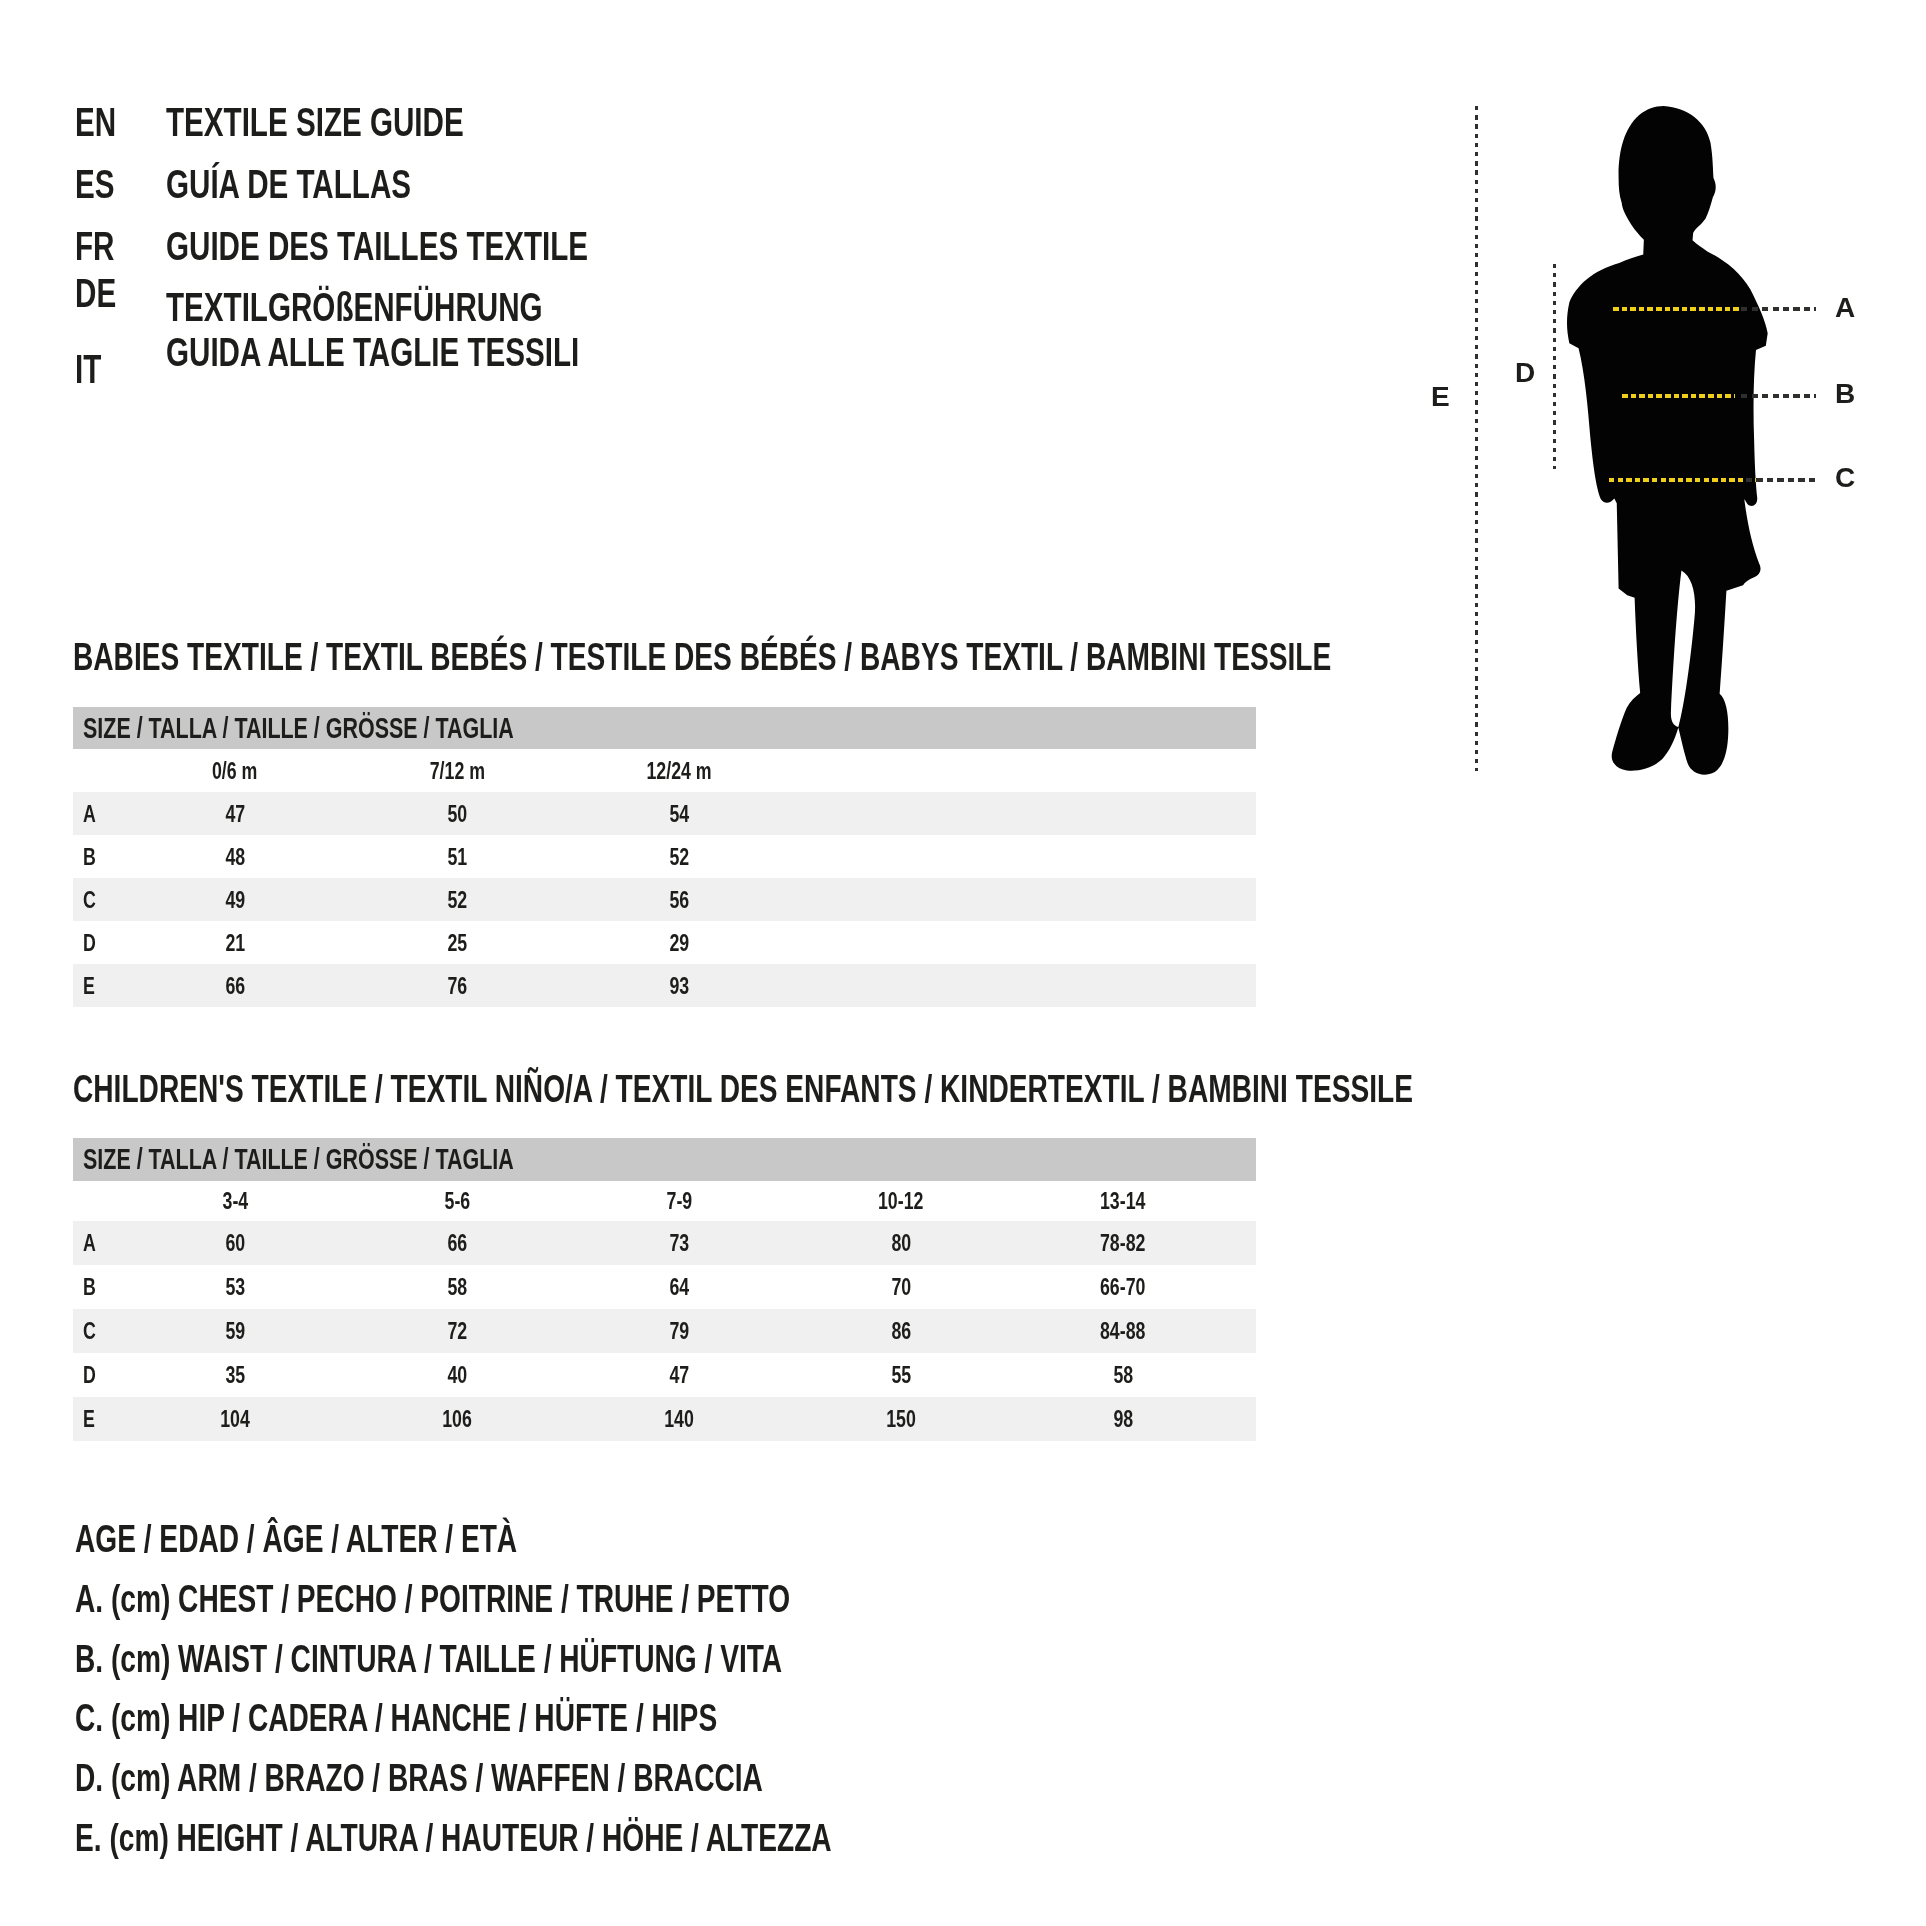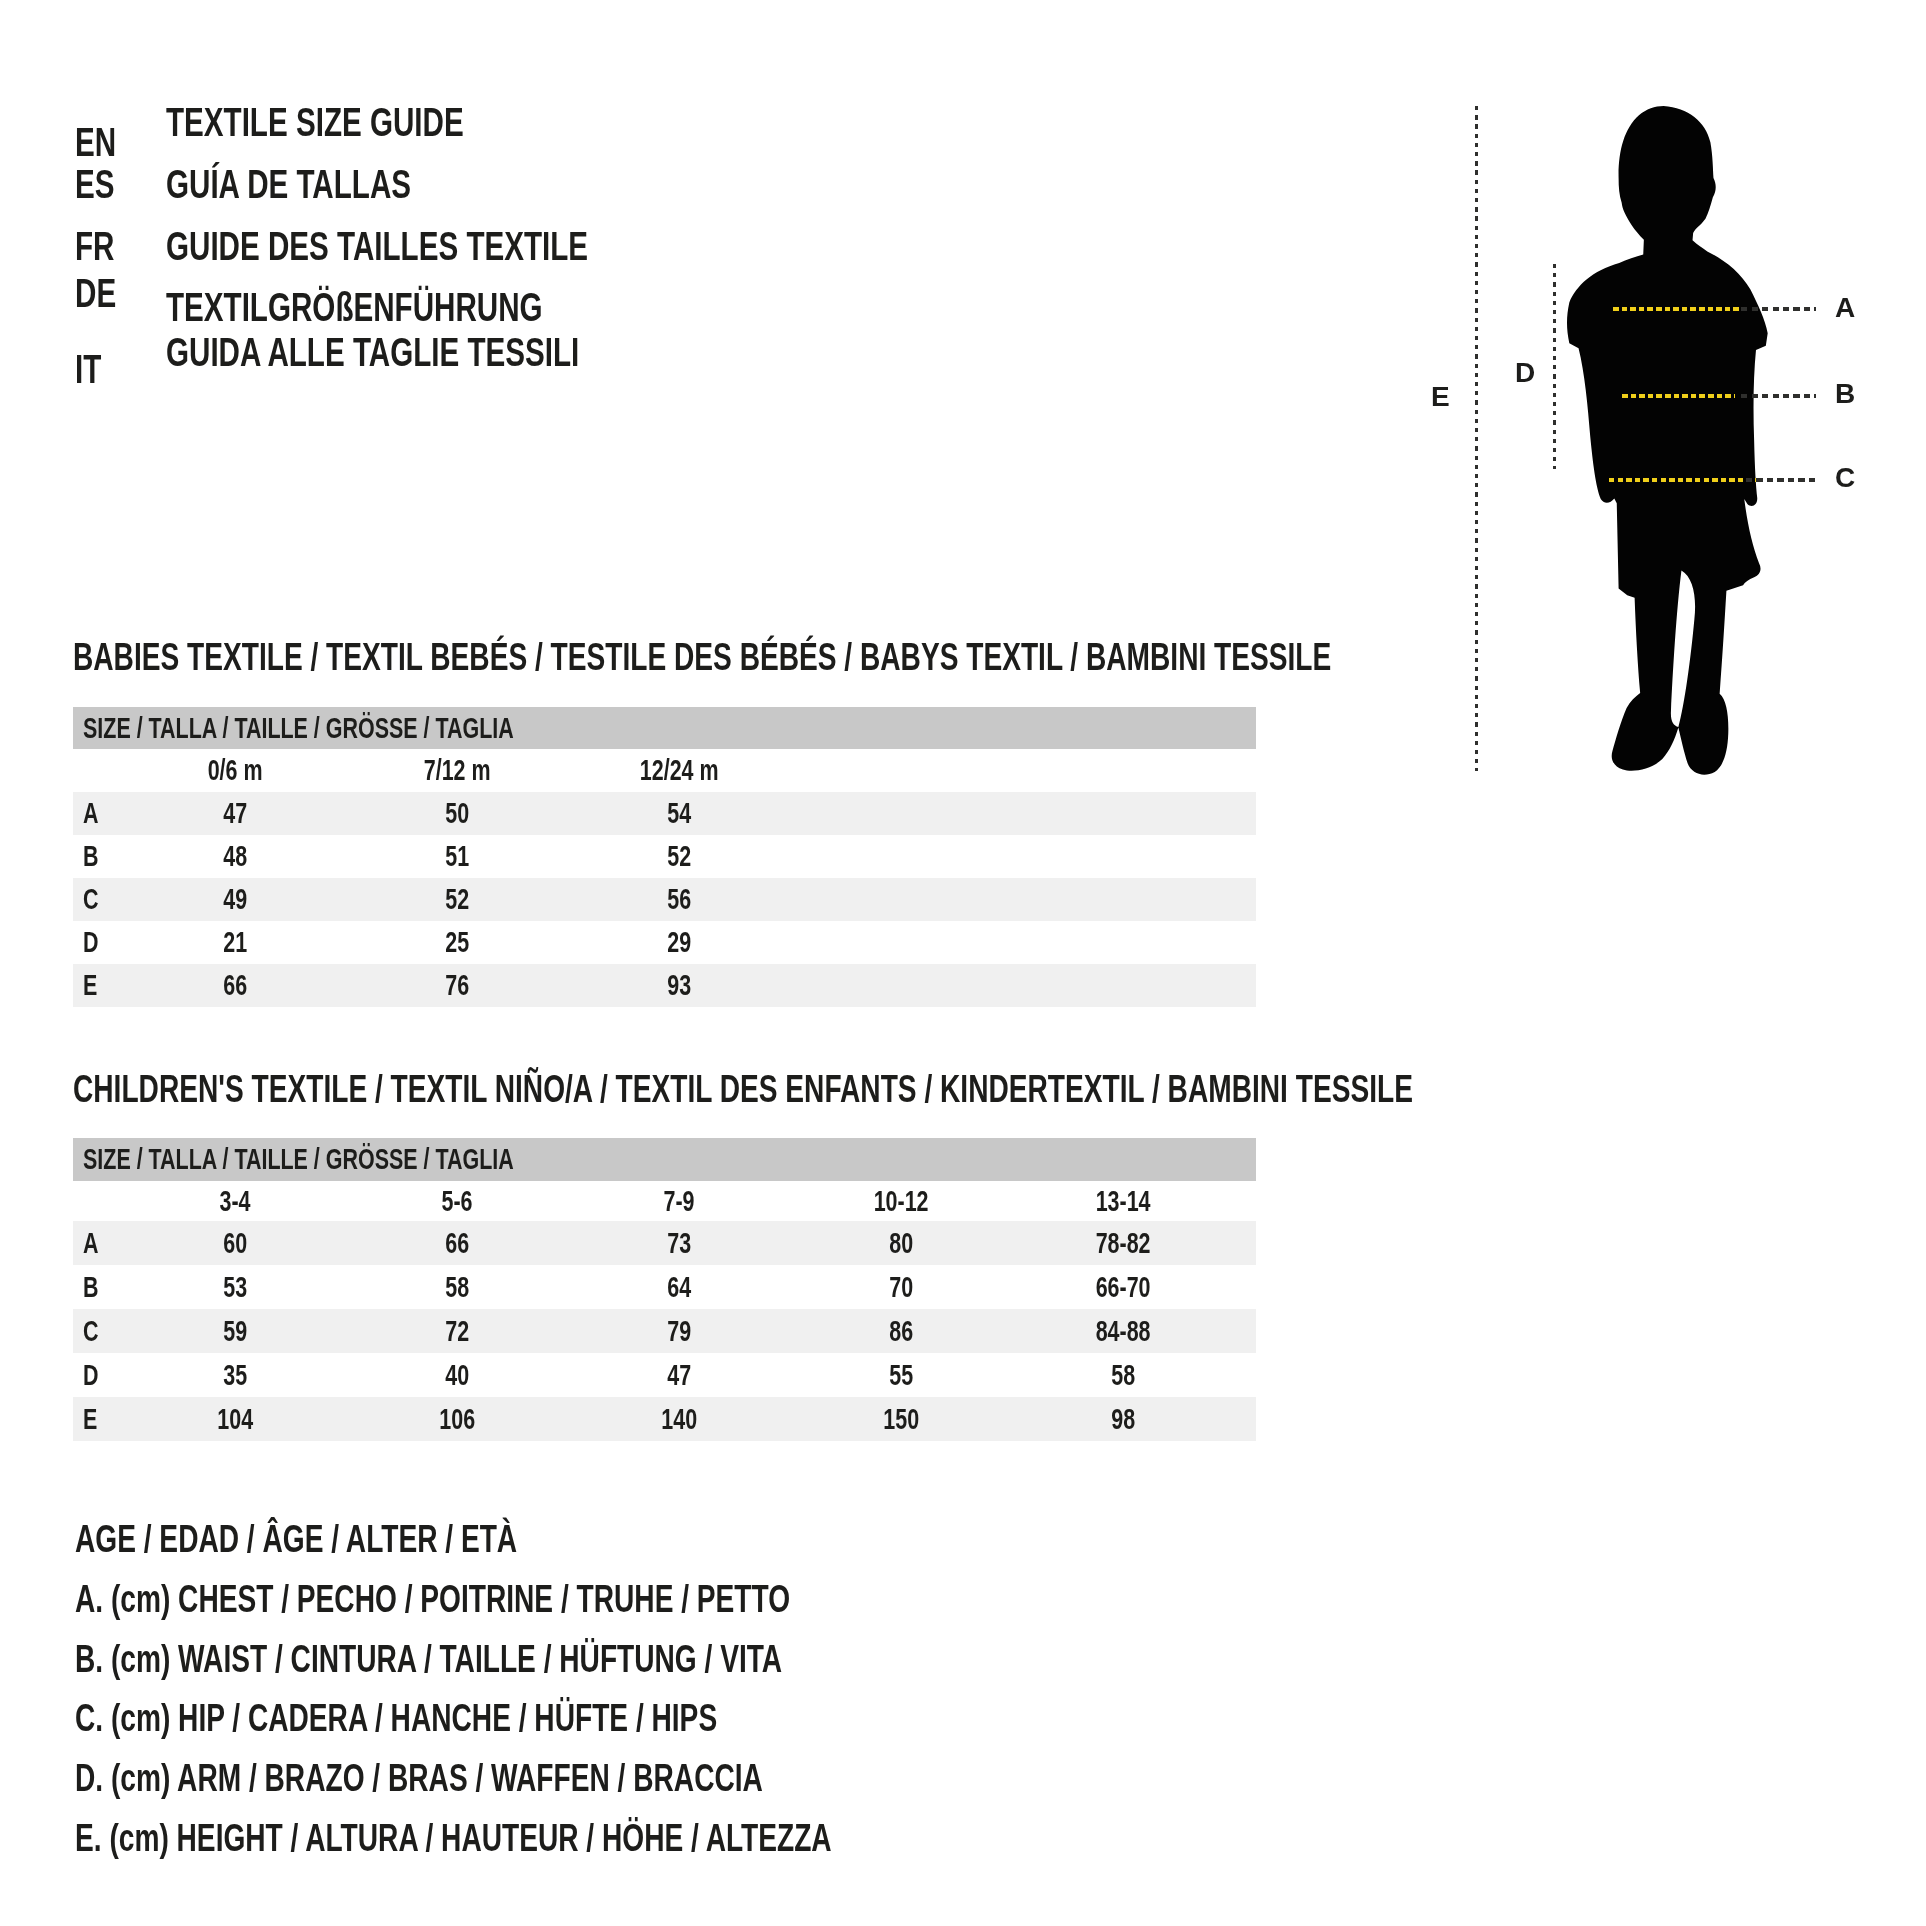--- a/index.html
+++ b/index.html
@@ -12,35 +12,35 @@
   
   .cx{display:inline-block;white-space:nowrap;transform:scaleX(0.74);transform-origin:0 50%;}
   .cxc{display:inline-block;white-space:nowrap;transform:scaleX(0.74);transform-origin:50% 50%;}
   .fs-lang{font-size:40px;}
   .fs-title{font-size:38px;}
   .fs-figlabel{font-size:28px;letter-spacing:-0.6px;}
 
   
   .tbl{position:absolute;left:73px;width:1183px;}
   .tbl-bar{height:42px;background:#c8c8c8;display:flex;align-items:center;padding-left:10px;box-sizing:border-box;font-size:29px;}
-  .row{display:flex;align-items:center;font-size:29px;}
+  .row{display:flex;align-items:center;font-size:24px;}
   .row .lbl{width:51px;padding-left:10px;box-sizing:border-box;text-align:left;}
   .row .cell{width:222px;text-align:center;}
   .stripe{background:#f0f0f0;}
 
   
   .vdots{position:absolute;width:3.1px;background:repeating-linear-gradient(180deg,#2f2f2d 0 4.3px,transparent 4.3px 9.2px);}
   .ydash{position:absolute;height:3.7px;background:repeating-linear-gradient(90deg,#f0cf1a 0 5.5px,transparent 5.5px 8.6px);}
   .kdash{position:absolute;height:3.7px;background:repeating-linear-gradient(90deg,#2f2f2d 0 6.2px,transparent 6.2px 10.5px);}
 </style>
 </head>
 <body>
 
 <div>
-  <span class="abs fs-lang" style="left:75px;top:102px;margin-top:20px;"><span class="cx">EN</span></span>
+  <span class="abs fs-lang" style="left:75px;top:102px;"><span class="cx">EN</span></span>
   <span class="abs fs-lang" style="left:166px;top:102px;"><span class="cx">TEXTILE SIZE GUIDE</span></span>
 
   <span class="abs fs-lang" style="left:75px;top:164px;"><span class="cx">ES</span></span>
   <span class="abs fs-lang" style="left:166px;top:164px;"><span class="cx">GUÍA DE TALLAS</span></span>
 
   <span class="abs fs-lang" style="left:75px;top:226px;"><span class="cx">FR</span></span>
   <span class="abs fs-lang" style="left:166px;top:226px;"><span class="cx">GUIDE DES TAILLES TEXTILE</span></span>
 
   <span class="abs fs-lang" style="left:75px;top:273px;text-align:right;"><span class="cx">DE</span></span>
   <span class="abs fs-lang" style="left:166px;top:287px;"><span class="cx">TEXTILGRÖßENFÜHRUNG</span></span>

